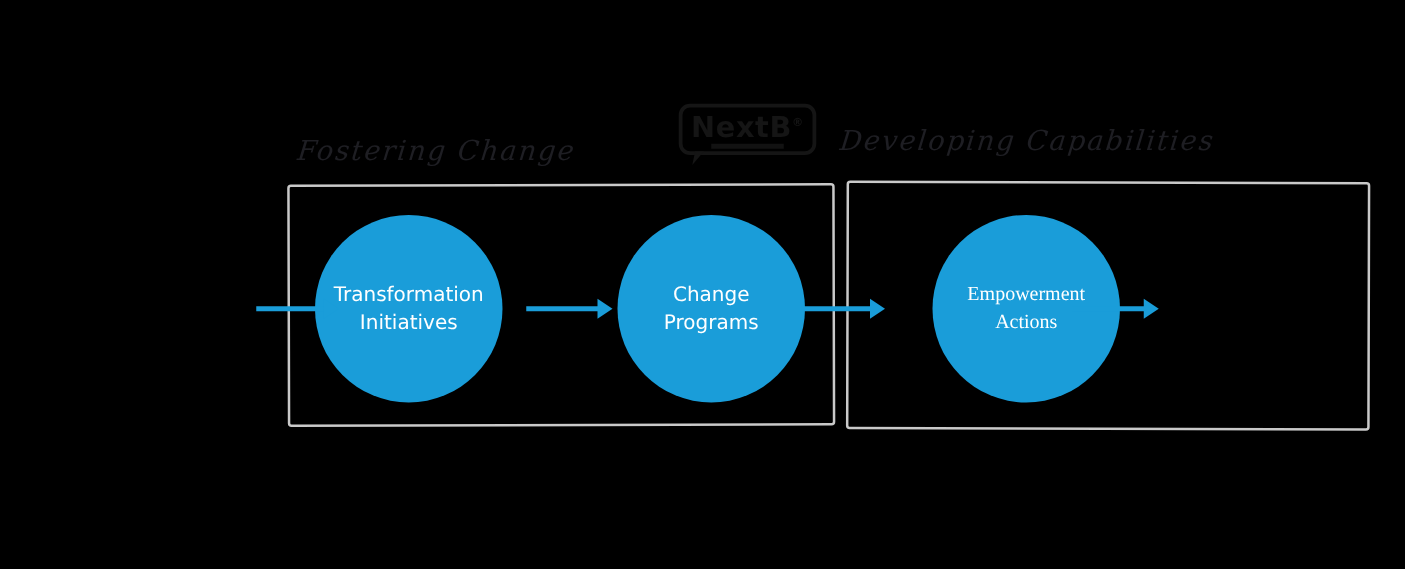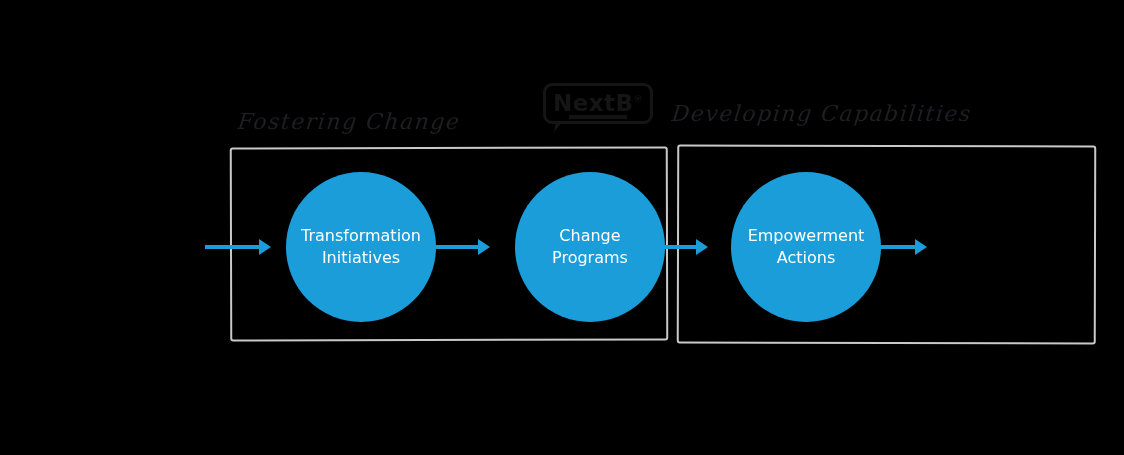--- a/index.html
+++ b/index.html
@@ -90,23 +90,23 @@
     align-items: center;
     justify-content: center;
     text-align: center;
     font-size: 16px;
     line-height: 1.4;
     padding: 0 14px;
     box-sizing: border-box;
     z-index: 3;
   }
   .node.n1 { left: 55px;  }
-  .node.n2 { left: 286px; }
-  .node.n3 { left: 515px; }
-  .node.n4 { left: 731px; }
+  .node.n2 { left: 252px; }
+  .node.n3 { left: 494px; }
+  .node.n4 { left: 746px; font-family: Liberation Serif, serif; }
   .node.n5 { left: 926px; }
 
   
   .arrow {
     position: absolute;
     top: 245px;
     height: 4px;
     background: var(--arrow, #1a9dd9);
     z-index: 4;
   }

